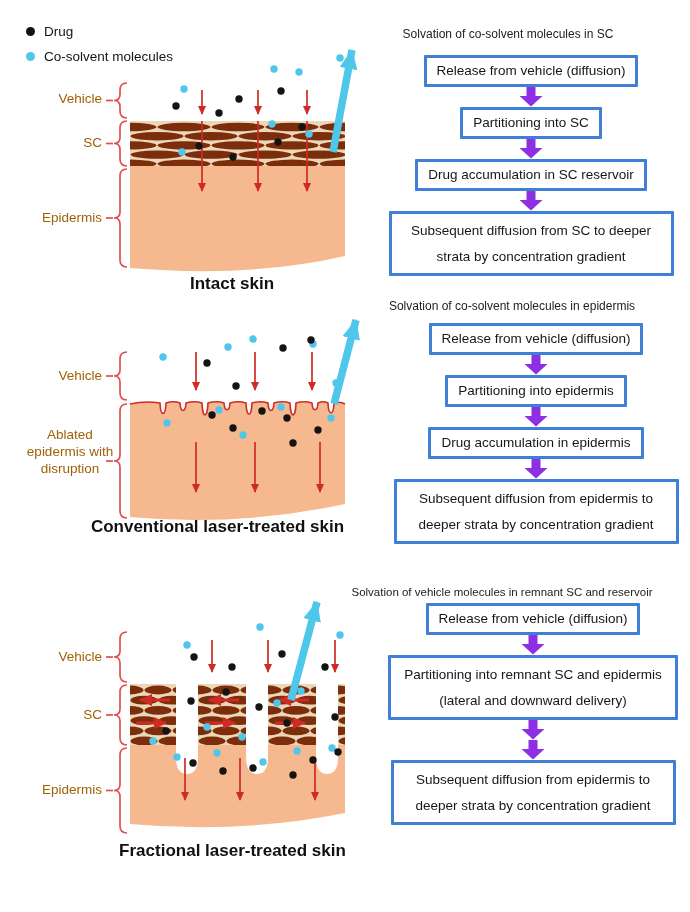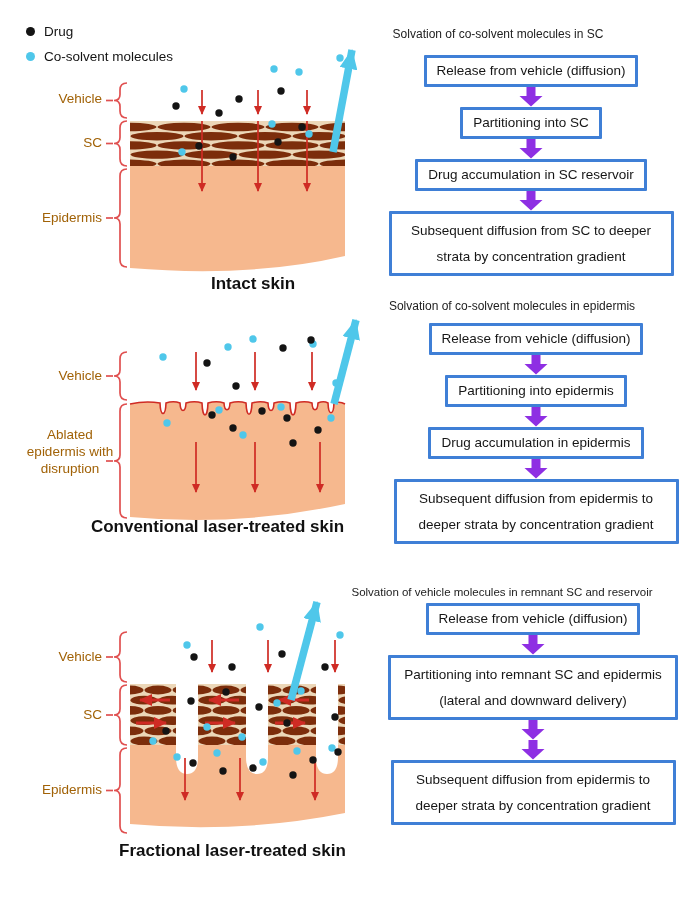--- a/index.html
+++ b/index.html
@@ -348,22 +348,22 @@
     <span id="dot-drug" class="dot" style="left: 26px; top: 27px; background: rgb(20, 20, 20);"></span>
     <span class="abs legend-text" style="left:44px;top:24px;">Drug</span>
     <span id="dot-cos" class="dot" style="left: 26px; top: 52px; background: rgb(79, 199, 234);"></span>
     <span class="abs legend-text" style="left:44px;top:49px;">Co-solvent molecules</span>
   </div>
 
   <div>
     <div class="abs layer-label" style="top:91px;">Vehicle</div>
     <div class="abs layer-label" style="top:135px;">SC</div>
     <div class="abs layer-label" style="top:210px;">Epidermis</div>
-    <div class="abs title" style="left:143px;top:274px;width:220px;">Intact skin</div>
-    <div class="abs note" style="left:348px;top:27px;width:300px;">Solvation of co-solvent molecules in SC</div>
+    <div class="abs title" style="left:122px;top:274px;width:220px;">Intact skin</div>
+    <div class="abs note" style="left:358px;top:27px;width:300px;">Solvation of co-solvent molecules in SC</div>
 
     <div class="flow" style="left:371px;top:55px;width:320px;">
       <div class="flow-box nw" style="border-color: rgb(63, 127, 214);">Release from vehicle (diffusion)</div>
       <svg class="flow-arrow" width="26" height="20" viewBox="0 0 26 20">
           <polygon points="8.5,0 17.5,0 17.5,9 24.5,9 13,19.5 1.5,9 8.5,9" fill="#8e2fe3"></polygon>
         </svg>
       <div class="flow-box nw" style="border-color: rgb(63, 127, 214);">Partitioning into SC</div>
       <svg class="flow-arrow" width="26" height="20" viewBox="0 0 26 20">
           <polygon points="8.5,0 17.5,0 17.5,9 24.5,9 13,19.5 1.5,9 8.5,9" fill="#8e2fe3"></polygon>
         </svg>

